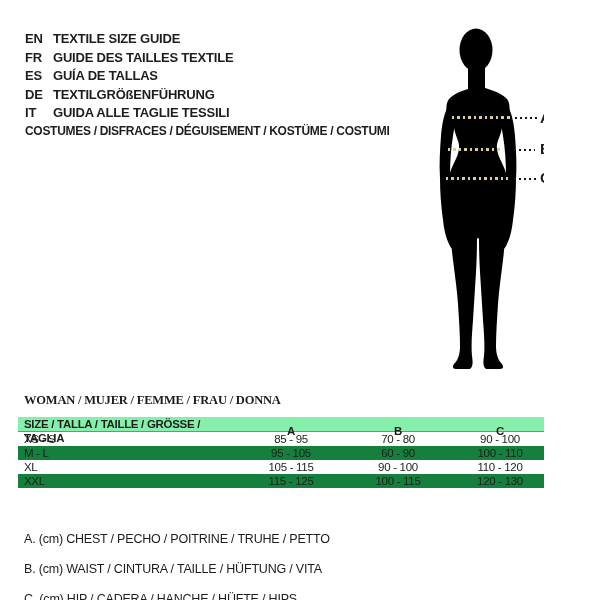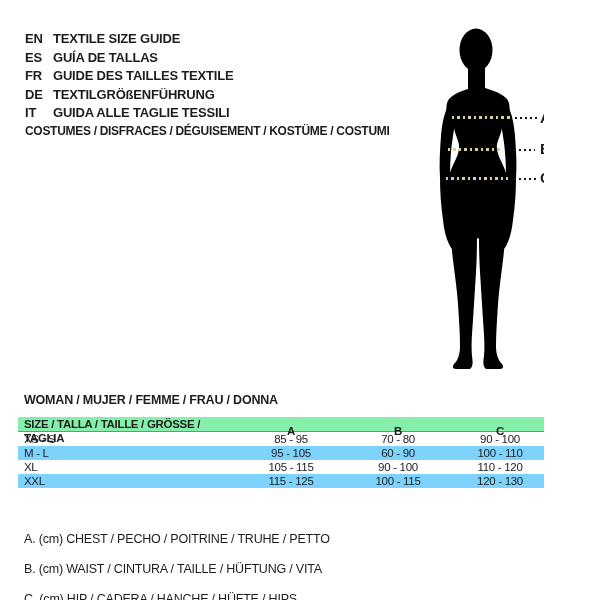--- a/index.html
+++ b/index.html
@@ -20,49 +20,49 @@
   .dash-black{height:2px;background:repeating-linear-gradient(90deg,#161616 0 2px,transparent 2px 5px);}
   .dashA-y{left:452px;top:116px;width:60px;}
   .dashB-y{left:448px;top:148px;width:55px;}
   .dashC-y{left:446px;top:177px;width:62px;}
   .dashA-b{left:515px;top:116.5px;width:24px;}
   .dashB-b{left:514px;top:148.5px;width:21px;}
   .dashC-b{left:514px;top:177.5px;width:22px;}
   .measure-label{position:absolute;left:540px;font-size:15px;font-weight:700;line-height:16px;}
   .mlA{top:110px;} .mlB{top:141px;} .mlC{top:170px;}
   
-  .section-title{position:absolute;left:24px;top:393px;font-size:12.5px;font-weight:600;letter-spacing:-0.2px;line-height:14px;}
+  .section-title{position:absolute;left:24px;top:393px;font-size:12.5px;font-weight:600;letter-spacing:-0.2px;line-height:14px;font-family:Liberation Serif, serif;}
   
   .size-table{position:absolute;left:18px;top:417px;width:557px;font-size:11.5px;letter-spacing:-0.3px;}
   .t-row{display:grid;grid-template-columns:212px 122px 92px 112px 1fr;height:14px;line-height:14px;align-items:center;}
   .t-header{background:#86efac;border-bottom:1px solid #868686;font-weight:600;}
   .t-row .c0{padding-left:6px;text-align:left;}
   .t-row .cc{text-align:center;}
-  .t-row.alt{background:#7dd3fc;}
+  .t-row.alt{background:#15803d;}
   
   .footnotes{position:absolute;left:24px;top:518px;font-size:12.5px;letter-spacing:-0.2px;}
   .footnote{height:18px;line-height:18px;font-weight:500;margin-top:12px;}
 </style>
 </head>
 <body>
 
 <div class="canvas">
 
   <div class="lang-list">
     <div class="lang-row">
       <span class="lang-code">EN</span>
       <span class="lang-label">TEXTILE SIZE GUIDE</span>
     </div>
     <div class="lang-row">
+      <span class="lang-code">FR</span>
+      <span class="lang-label">GUIDE DES TAILLES TEXTILE</span>
+    </div>
+    <div class="lang-row">
       <span class="lang-code">ES</span>
       <span class="lang-label">GUÍA DE TALLAS</span>
-    </div>
-    <div class="lang-row">
-      <span class="lang-code">FR</span>
-      <span class="lang-label">GUIDE DES TAILLES TEXTILE</span>
     </div>
     <div class="lang-row">
       <span class="lang-code">DE</span>
       <span class="lang-label">TEXTILGRÖßENFÜHRUNG</span>
     </div>
     <div class="lang-row">
       <span class="lang-code">IT</span>
       <span class="lang-label">GUIDA ALLE TAGLIE TESSILI</span>
     </div>
   </div>

